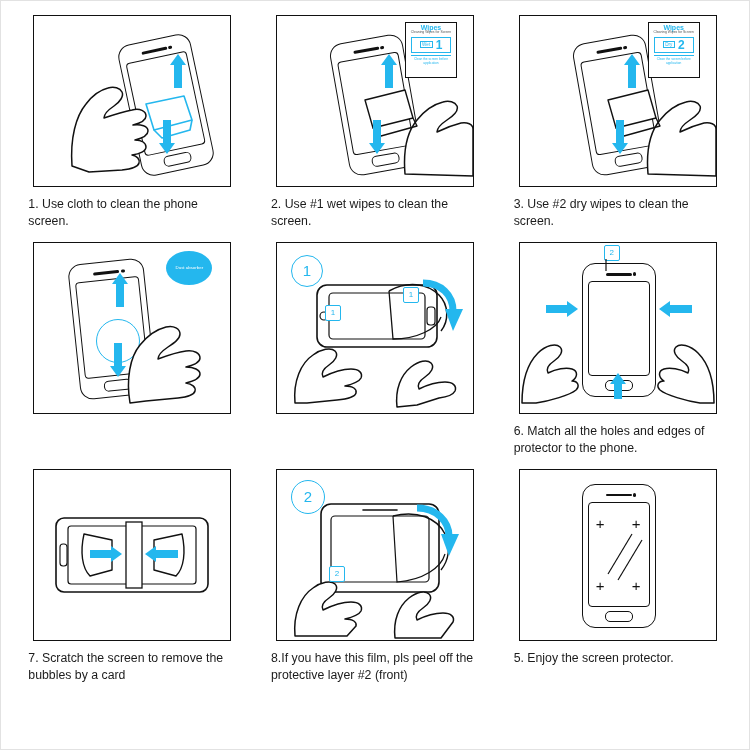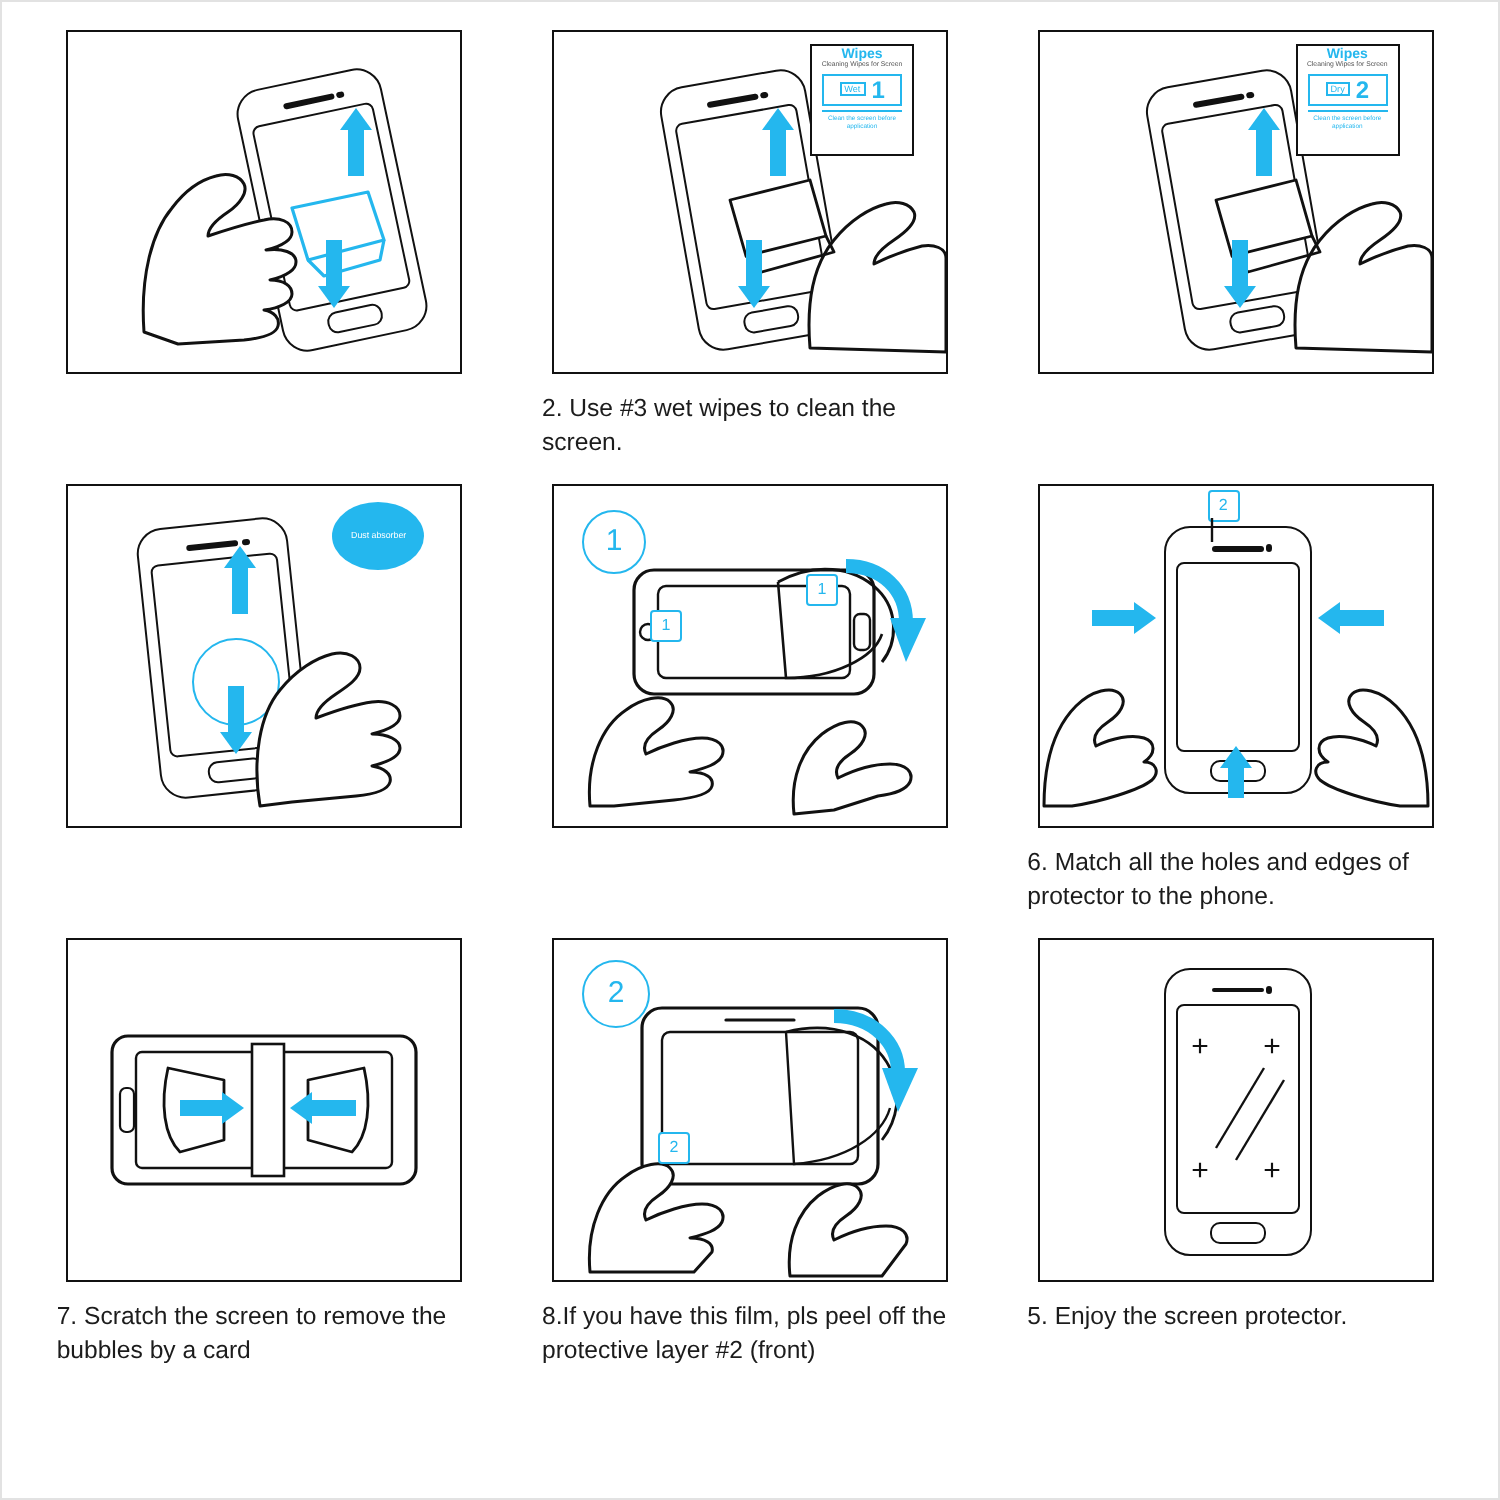--- a/index.html
+++ b/index.html
@@ -257,20 +257,21 @@
           <path d="M38 150 C36 122 42 100 52 88 C58 80 66 74 74 72 C80 70 86 72 88 76 C90 80 86 86 80 90 C74 94 70 98 70 102 C76 100 88 96 98 94 C106 92 112 95 112 100 C112 104 107 107 99 109 C107 108 114 110 114 115 C114 119 109 122 101 124 C108 124 112 127 112 131 C112 135 106 138 98 139 C103 140 106 143 105 147 C104 151 98 153 88 154 L55 156 Z" fill="#fff" stroke="#111" stroke-width="1.5" stroke-linejoin="round"></path>
 
           <path d="M112 88 L150 80 L158 104 L120 114 Z" fill="#fff" stroke="#24b7ee" stroke-width="1.6" stroke-linejoin="round"></path>
           <path d="M120 114 L128 122 L156 114 L158 104" fill="none" stroke="#24b7ee" stroke-width="1.6" stroke-linejoin="round"></path>
         </svg>
         <div class="bar-v" style="left:140px;top:48px;width:8px;height:24px;"></div>
         <div class="tri-up" style="left:136px;top:38px;"></div>
         <div class="bar-v" style="left:129px;top:104px;width:8px;height:24px;"></div>
         <div class="tri-down" style="left:125px;top:127px;"></div>
       </div>
+      <div class="caption">1. Use cloth to clean the phone screen.</div>
     </div>
 
     <div class="cell">
       <div class="panel">
         <div class="phone" style="left:62px;top:22px;width:72px;height:132px;transform:rotate(-10deg);">
           <div class="speaker" style="top:9px;"></div>
           <div class="cam" style="left:50px;top:8.5px;"></div>
           <div class="screen" style="left:5px;top:17px;right:5px;bottom:20px;"></div>
           <div class="home" style="bottom:5px;"></div>
         </div>
@@ -286,21 +287,21 @@
         <svg class="overlay" viewBox="0 0 196 170">
           <path d="M128 158 C126 134 130 116 140 104 C148 94 158 88 166 86 C172 84 178 86 180 90 C182 95 176 100 170 104 C164 108 160 112 160 116 C166 113 176 109 184 107 C190 106 196 108 196 113 L196 160 Z" fill="#fff" stroke="#111" stroke-width="1.5" stroke-linejoin="round"></path>
           <path d="M88 84 L128 74 L136 102 L96 112 Z" fill="#fff" stroke="#111" stroke-width="1.4" stroke-linejoin="round"></path>
           <path d="M96 112 L104 120 L140 110 L136 102" fill="none" stroke="#111" stroke-width="1.4" stroke-linejoin="round"></path>
         </svg>
         <div class="bar-v" style="left:108px;top:48px;width:8px;height:24px;"></div>
         <div class="tri-up" style="left:104px;top:38px;"></div>
         <div class="bar-v" style="left:96px;top:104px;width:8px;height:24px;"></div>
         <div class="tri-down" style="left:92px;top:127px;"></div>
       </div>
-      <div class="caption">2. Use #3 wet wipes to clean the screen.</div>
+      <div class="caption">2. Use #1 wet wipes to clean the screen.</div>
     </div>
 
     <div class="cell">
       <div class="panel">
         <div class="phone" style="left:62px;top:22px;width:72px;height:132px;transform:rotate(-10deg);">
           <div class="speaker" style="top:9px;"></div>
           <div class="cam" style="left:50px;top:8.5px;"></div>
           <div class="screen" style="left:5px;top:17px;right:5px;bottom:20px;"></div>
           <div class="home" style="bottom:5px;"></div>
         </div>
@@ -316,20 +317,21 @@
         <svg class="overlay" viewBox="0 0 196 170">
           <path d="M128 158 C126 134 130 116 140 104 C148 94 158 88 166 86 C172 84 178 86 180 90 C182 95 176 100 170 104 C164 108 160 112 160 116 C166 113 176 109 184 107 C190 106 196 108 196 113 L196 160 Z" fill="#fff" stroke="#111" stroke-width="1.5" stroke-linejoin="round"></path>
           <path d="M88 84 L128 74 L136 102 L96 112 Z" fill="#fff" stroke="#111" stroke-width="1.4" stroke-linejoin="round"></path>
           <path d="M96 112 L104 120 L140 110 L136 102" fill="none" stroke="#111" stroke-width="1.4" stroke-linejoin="round"></path>
         </svg>
         <div class="bar-v" style="left:108px;top:48px;width:8px;height:24px;"></div>
         <div class="tri-up" style="left:104px;top:38px;"></div>
         <div class="bar-v" style="left:96px;top:104px;width:8px;height:24px;"></div>
         <div class="tri-down" style="left:92px;top:127px;"></div>
       </div>
+      <div class="caption">3. Use #2 dry wipes to clean the screen.</div>
     </div>
 
     <div class="cell">
       <div class="panel">
         <div class="phone" style="left:40px;top:18px;width:74px;height:134px;transform:rotate(-6deg);">
           <div class="speaker" style="top:9px;"></div>
           <div class="cam" style="left:52px;top:8.5px;"></div>
           <div class="screen" style="left:5px;top:17px;right:5px;bottom:20px;"></div>
           <div class="home" style="bottom:5px;"></div>
         </div>

